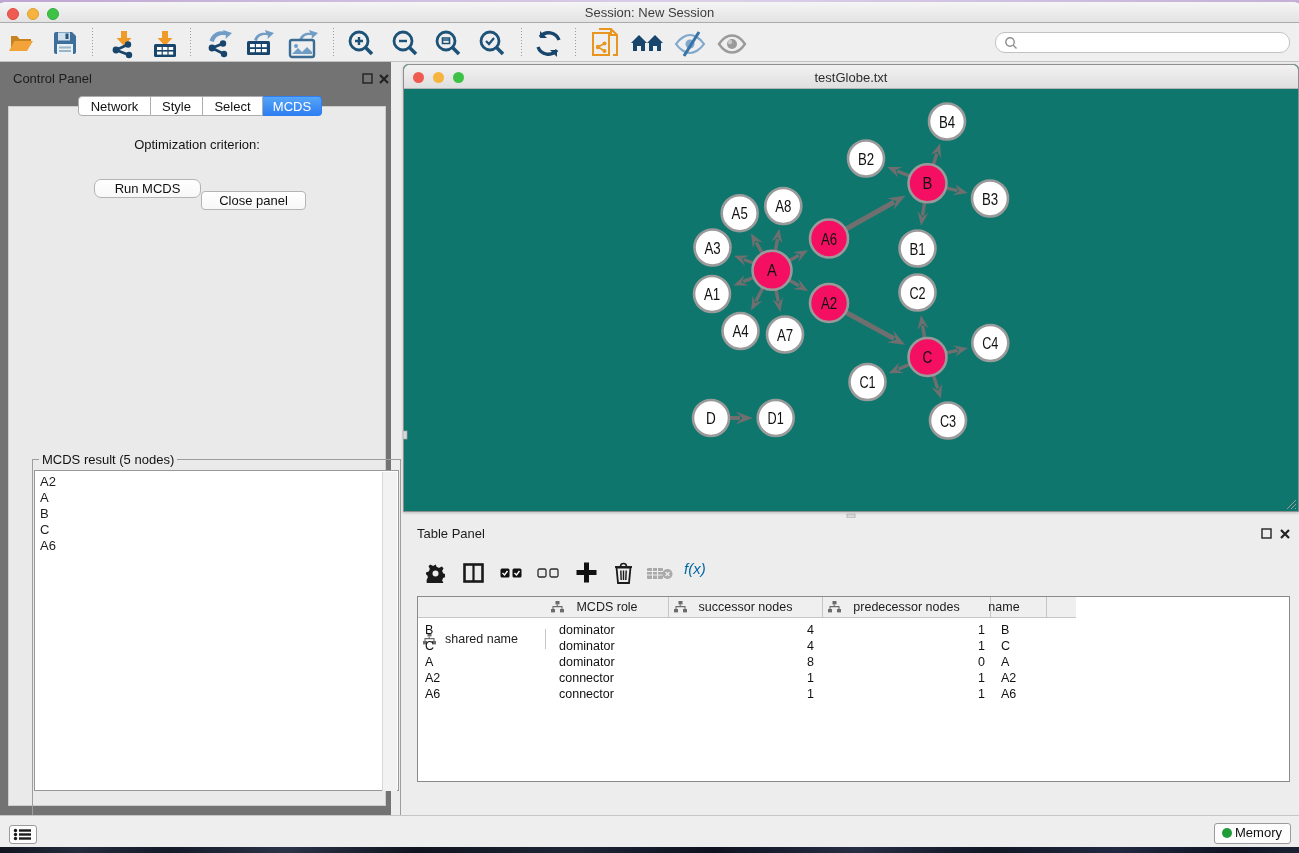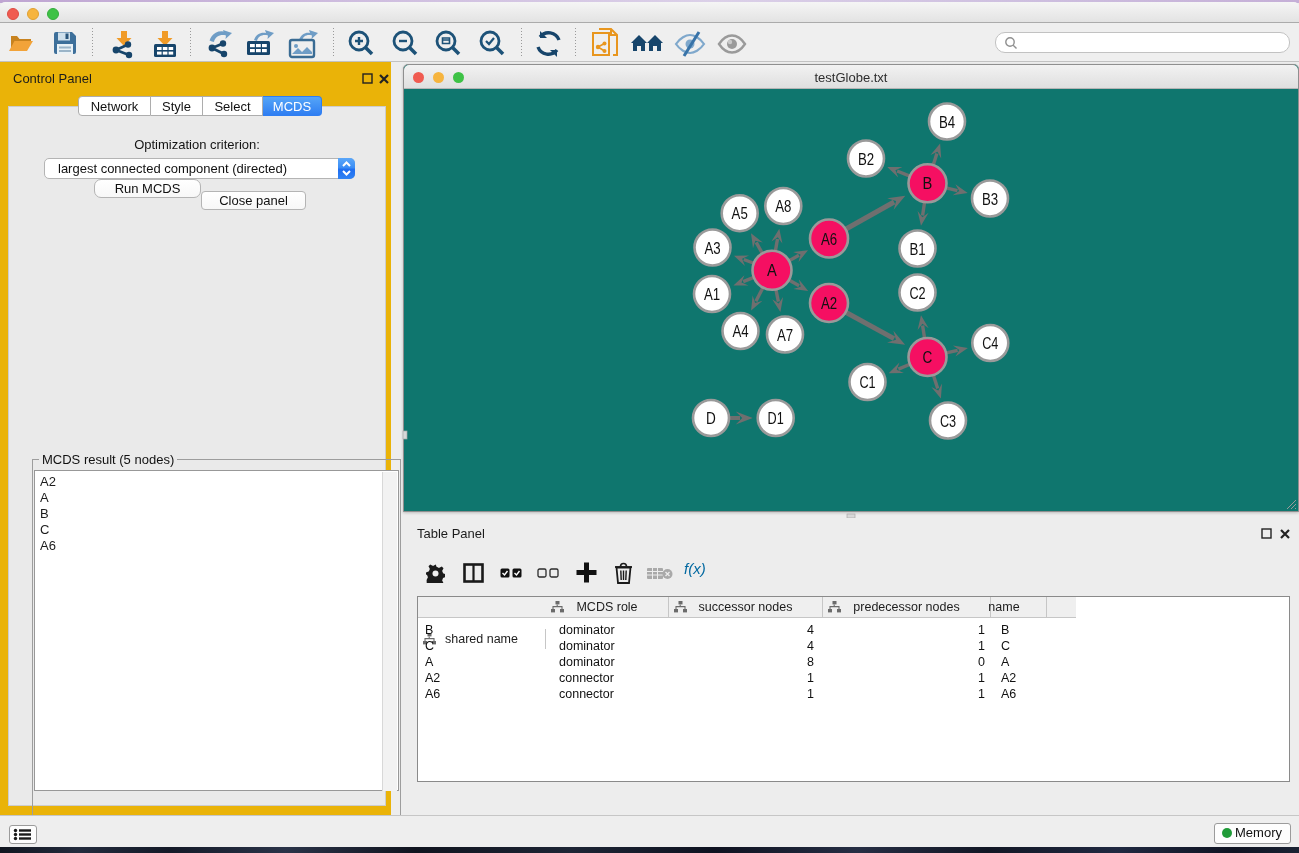--- a/index.html
+++ b/index.html
@@ -4,21 +4,21 @@
 html,body{width:1299px;height:853px;overflow:hidden;}
 body{font-family:"Liberation Sans",sans-serif;font-size:13px;color:#1c1c1c;background:#ededed;position:relative;}
 .abs{position:absolute;}
 #desktop-top{left:0;top:0;width:1299px;height:3px;background:linear-gradient(90deg,#bfa5d2,#cdbbde 25%,#dbd0e8 55%,#cdbedf 80%,#c5afd7);}
 #titlebar{left:0;top:2px;width:1299px;height:21px;background:linear-gradient(#f5f5f5,#e3e3e3);border-bottom:1px solid #ababab;border-radius:5px 5px 0 0;}
 #titlebar .tl{position:absolute;top:6px;width:12px;height:12px;border-radius:50%;}
 #title-text{position:absolute;top:3px;left:0;width:100%;text-align:center;color:#3c3c3c;font-size:13px;}
 #toolbar{left:0;top:23px;width:1299px;height:39px;background:#efefef;border-bottom:1px solid #c2c2c2;}
 .tsep{position:absolute;top:5px;height:29px;width:1px;background-image:linear-gradient(#9a9a9a 33%,rgba(0,0,0,0) 0%);background-size:1px 3px;}
 #searchbox{position:absolute;left:995px;top:9px;width:295px;height:21px;background:#fff;border:1px solid #c2c2c2;border-radius:10px;}
-#leftpanel{left:0;top:62px;width:391px;height:753px;background:#eab308;}
+#leftpanel{left:0;top:62px;width:391px;height:753px;background:#737373;}
 .panel-title{font-size:13px;color:#1c1c1c;}
 .tabrow{position:absolute;display:flex;height:20px;}
 .tab{border:1px solid #adadad;border-left:none;background:#fff;color:#111;text-align:center;line-height:19px;font-size:13px;}
 .tab.first{border-left:1px solid #adadad;border-radius:4px 0 0 4px;}
 .tab.last{border-radius:0 4px 4px 0;}
 .tab.sel{background:linear-gradient(#55a5f7,#2f7ef2);border-color:#2f7ef2;color:#fff;}
 #cp-content{position:absolute;left:8px;top:44px;width:378px;height:700px;background:#eaeaea;border:1px solid #cdcdcd;}
 #opt-label{position:absolute;left:0;top:30px;width:100%;text-align:center;color:#141414;}
 #dropdown{position:absolute;left:35px;top:51px;width:311px;height:21px;background:#fff;border:1px solid #b4b4b4;border-radius:5px;line-height:19px;padding-left:13px;color:#111;}
 #dd-step{position:absolute;right:-1px;top:-1px;width:17px;height:21px;border-radius:0 5px 5px 0;background:linear-gradient(#5ba7f9 0%,#3c8ef5 45%,#1f6ef0 55%,#3083f4 100%);}
@@ -44,20 +44,21 @@
 .hicon{position:absolute;left:5px;top:4px;}
 .trow{position:absolute;font-size:12.5px;color:#111;height:16px;line-height:16px;}
 .cell{position:absolute;top:0;}
 #bottabs{position:absolute;left:268px;top:273px;display:flex;height:21px;}
 </style></head><body>
 <div id="desktop-top" class="abs"></div>
 <div id="titlebar" class="abs">
   <div class="tl" style="left:7px;background:#f05b51;border:1px solid #dd4d44;"></div>
   <div class="tl" style="left:27px;background:#f6b43e;border:1px solid #e0a032;"></div>
   <div class="tl" style="left:47px;background:#3ec246;border:1px solid #35ad3d;"></div>
+  <div id="title-text">Session: New Session</div>
 </div>
 <div id="toolbar" class="abs">
   <svg class="abs" style="left:7px;top:7px;" width="28" height="26" viewBox="0 0 28 26">
  <path d="M2 6h8l2.5 3H24v2H9L4 21V6z" fill="#c8831f"></path>
  <path d="M2 21L7.5 11H26L20 21z" fill="#f2a339"></path>
 </svg>
 <svg class="abs" style="left:52px;top:7px;" width="26" height="26" viewBox="0 0 26 26">
  <path d="M2 4a2 2 0 012-2h16l4 4v16a2 2 0 01-2 2H4a2 2 0 01-2-2z" fill="#3d6f9a"></path>
  <rect x="6" y="2.5" width="12" height="8" fill="#cfe0ec"></rect>
  <rect x="13.5" y="3.5" width="3" height="5.5" fill="#2b567c"></rect>
@@ -189,26 +190,20 @@
 <div id="leftpanel" class="abs">
   <div class="panel-title" style="position:absolute;left:13px;top:9px;">Control Panel</div>
   <svg class="abs" style="left:362px;top:11px;" width="12" height="12">
       <rect x="1" y="1" width="9" height="9" fill="none" stroke="#222" stroke-width="1.4"></rect>
     </svg>
   <svg class="abs" style="left:378px;top:11px;" width="12" height="12">
       <path d="M2 2L10 10M10 2L2 10" stroke="#222" stroke-width="2.2"></path>
     </svg>
   <div id="cp-content">
     <div id="opt-label">Optimization criterion:</div>
-    <div id="dropdown">largest connected component (directed)
-      <div id="dd-step"><svg width="17" height="21">
-            <path d="M5 8L8.5 4.5L12 8" stroke="#fff" stroke-width="2" fill="none"></path>
-            <path d="M5 13L8.5 16.5L12 13" stroke="#fff" stroke-width="2" fill="none"></path>
-          </svg></div>
-    </div>
     <div class="btn" style="left:85px;top:72px;width:107px;border-radius:7px;">Run MCDS</div>
     <div class="btn" style="left:192px;top:84px;width:105px;">Close panel</div>
     <div id="fieldset">
         <span class="legend">MCDS result (5 nodes)</span>
       <div id="mcds-list">A2<br>A<br>B<br>C<br>A6
         <div id="mcds-sb"></div>
       </div>
     </div>
   </div>
   <div class="tabrow" style="left:78px;top:34px;">

